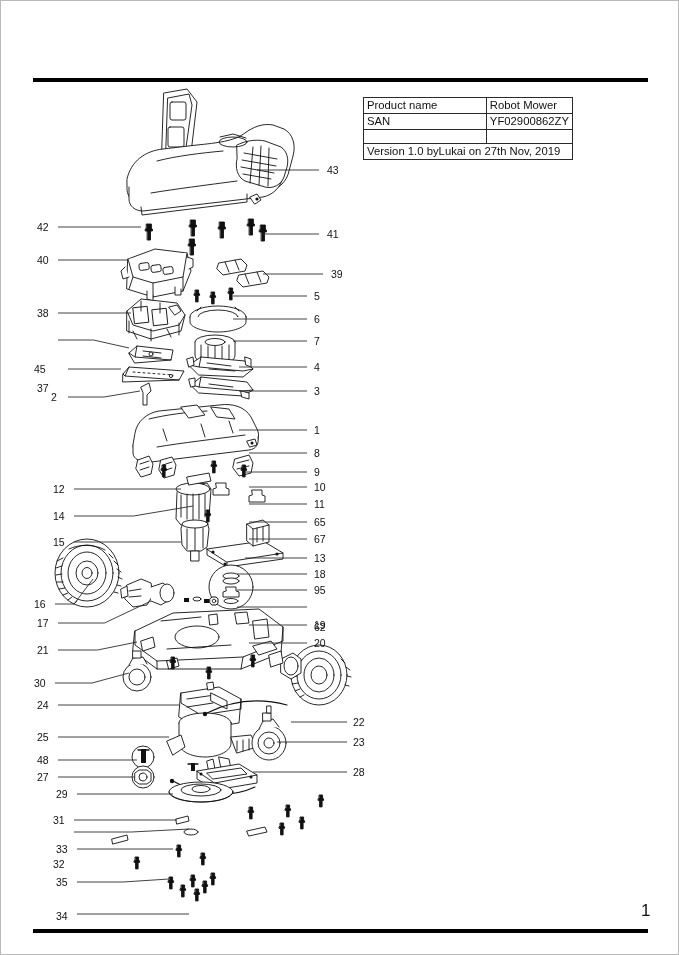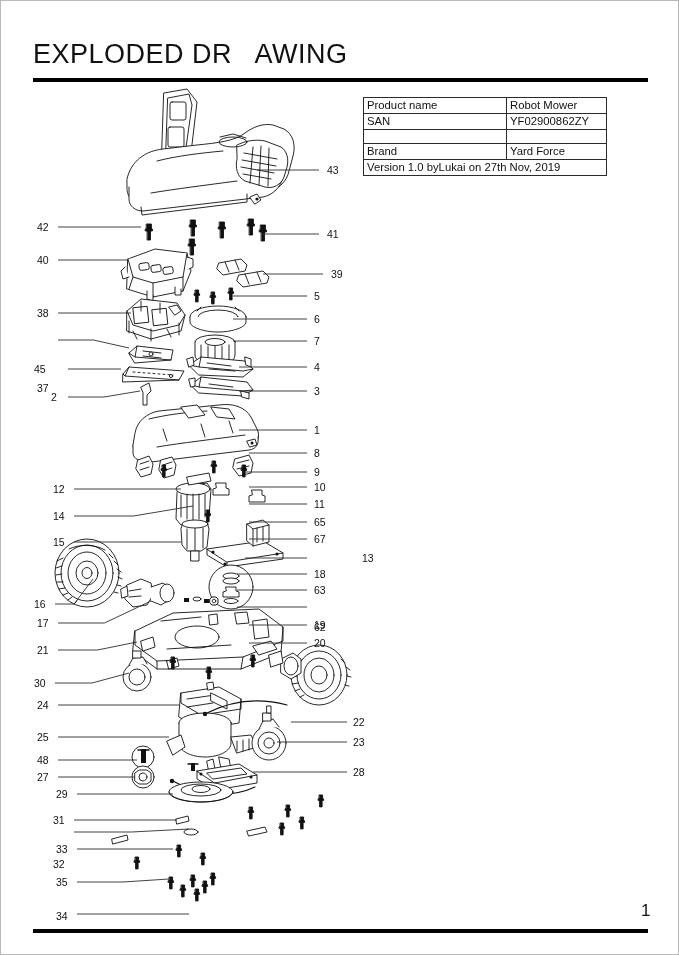--- a/index.html
+++ b/index.html
@@ -53,21 +53,21 @@
     top: 900px;
     font-size: 17px;
     color: #111;
   }
 
   
   #info-table {
     position: absolute;
     left: 362px;
     top: 96px;
-    width: 244px;
+    width: 210px;
     border-collapse: collapse;
     font-size: 11.3px;
     color: #111;
   }
   #info-table td {
     border: 1px solid #2a2a2a;
     padding: 1px 3px;
     height: 13px;
     line-height: 13px;
     white-space: nowrap;
@@ -94,40 +94,35 @@
     line-height: 10px;
   }
   .callout.r { text-align: left; }
   .callout.l { text-align: right; }
 </style>
 </head>
 <body>
 
 <div id="page">
 
-  <div id="doc-title">EXPLODED DR   AWING</div>
   <div id="header-rule"></div>
 
   <table id="info-table">
     <tbody>
       <tr>
         <td class="k">Product name</td>
         <td>Robot Mower</td>
       </tr>
       <tr>
         <td class="k">SAN</td>
         <td>YF02900862ZY</td>
       </tr>
       <tr class="spacer">
         <td class="k"></td>
         <td></td>
-      </tr>
-      <tr>
-        <td class="k">Brand</td>
-        <td>Yard Force</td>
       </tr>
       <tr class="ver">
         <td colspan="2">Version 1.0 byLukai on 27th Nov, 2019</td>
       </tr>
     </tbody>
   </table>
 
   <svg id="drawing" viewBox="0 0 679 955">
     <defs>
       <g id="screw-small">
@@ -585,23 +580,23 @@
       <div class="callout r" style="left: 313px; top: 335px;">7</div>
       <div class="callout r" style="left: 313px; top: 361px;">4</div>
       <div class="callout r" style="left: 313px; top: 385px;">3</div>
       <div class="callout r" style="left: 313px; top: 424px;">1</div>
       <div class="callout r" style="left: 313px; top: 447px;">8</div>
       <div class="callout r" style="left: 313px; top: 466px;">9</div>
       <div class="callout r" style="left: 313px; top: 481px;">10</div>
       <div class="callout r" style="left: 313px; top: 498px;">11</div>
       <div class="callout r" style="left: 313px; top: 516px;">65</div>
       <div class="callout r" style="left: 313px; top: 533px;">67</div>
-      <div class="callout r" style="left: 313px; top: 552px; margin-left: 48px;">13</div>
+      <div class="callout r" style="left: 313px; top: 552px;">13</div>
       <div class="callout r" style="left: 313px; top: 568px;">18</div>
-      <div class="callout r" style="left: 313px; top: 584px;">63</div>
+      <div class="callout r" style="left: 313px; top: 584px;">95</div>
       <div class="callout r" style="left: 313px; top: 601px; margin-top: 20px;">62</div>
       <div class="callout r" style="left: 313px; top: 619px;">19</div>
       <div class="callout r" style="left: 313px; top: 637px;">20</div>
       <div class="callout r" style="left: 352px; top: 716px;">22</div>
       <div class="callout r" style="left: 352px; top: 736px;">23</div>
       <div class="callout r" style="left: 352px; top: 766px;">28</div>
     </div>
 
   <div id="footer-rule"></div>
   <div id="page-number">1</div>

